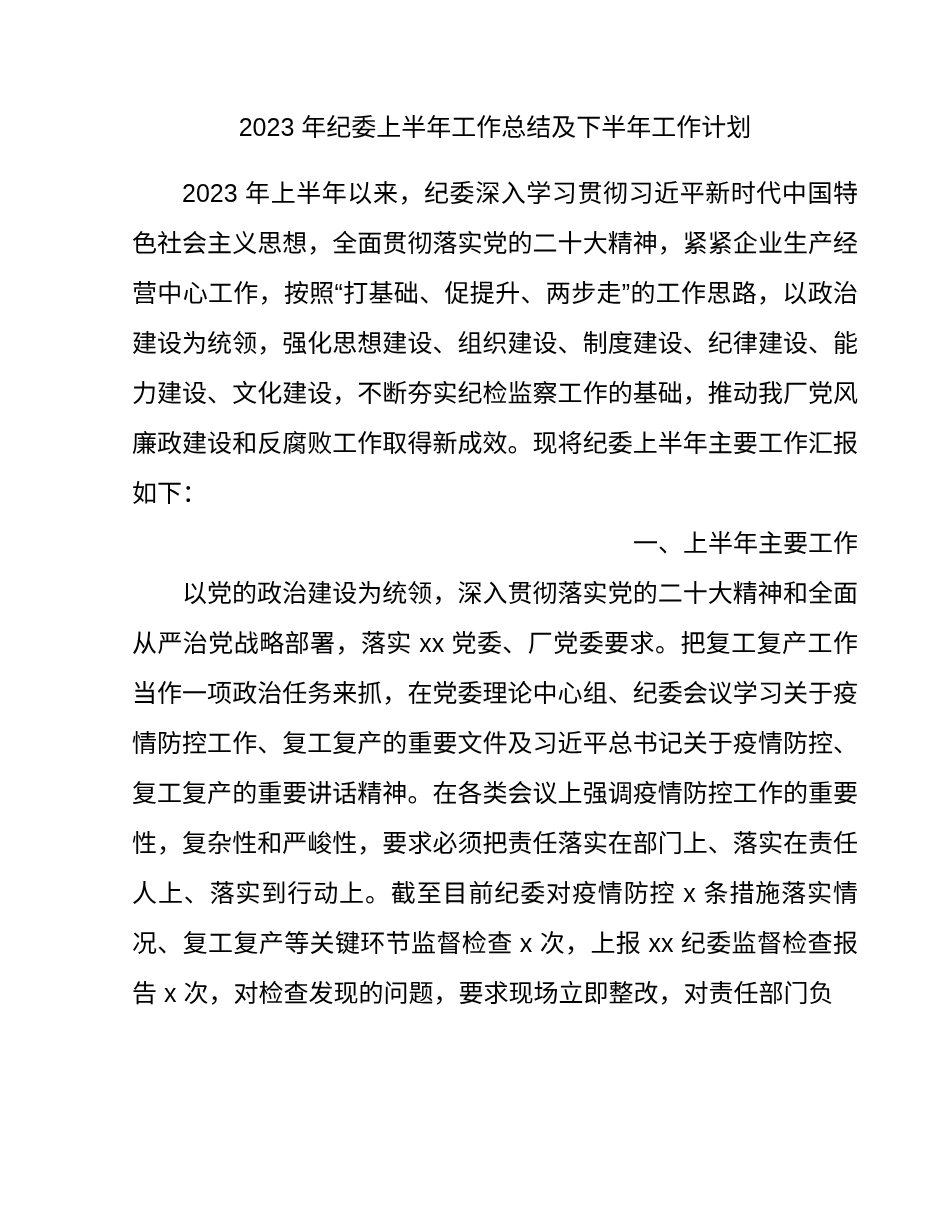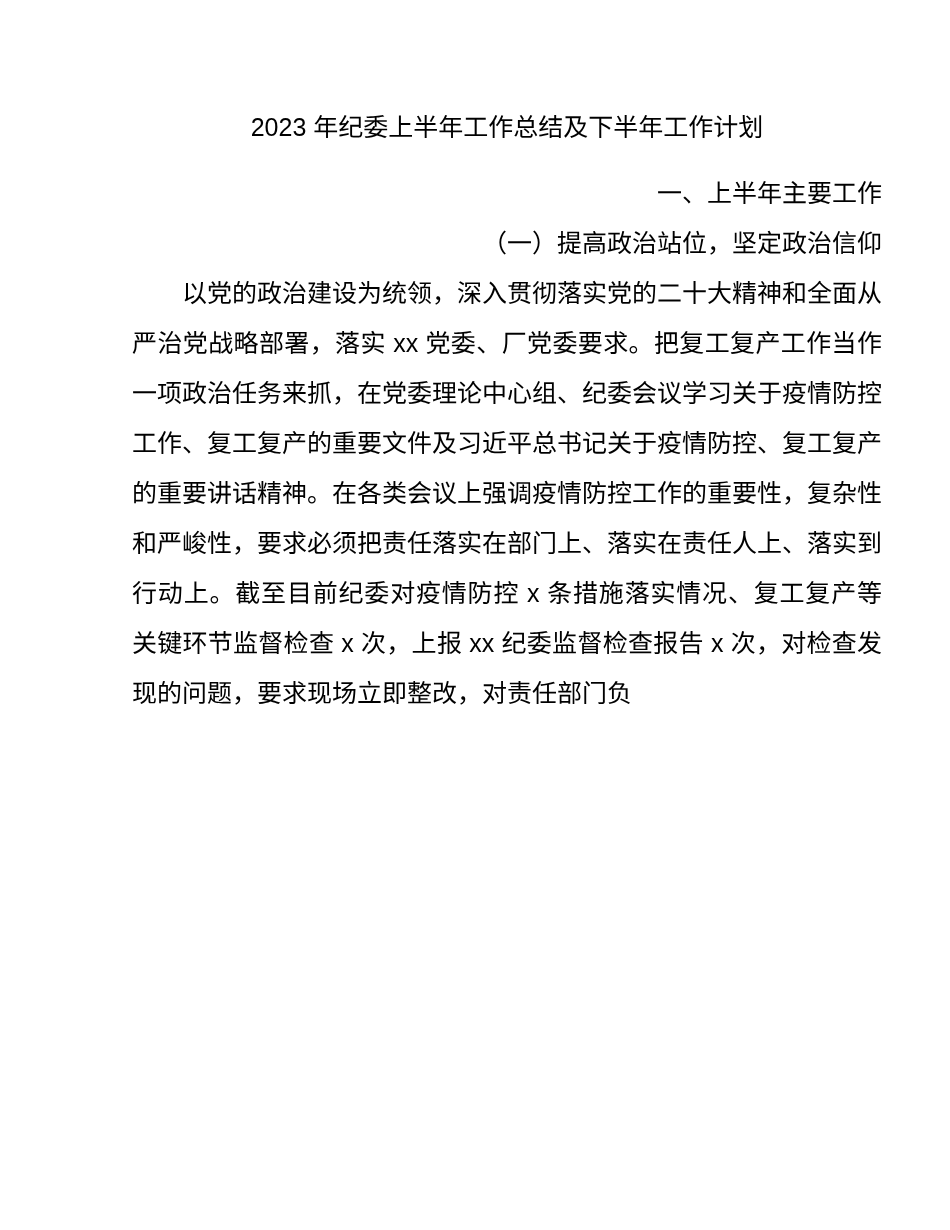--- a/index.html
+++ b/index.html
@@ -11,21 +11,21 @@
   body {
     width: 950px;
     height: 1230px;
     overflow: hidden;
   }
   .page {
     width: 950px;
     height: 1230px;
     background: #ffffff;
     color: #000000;
-    padding: 102px 68px 40px 132px;
+    padding: 102px 92px 40px 132px;
     font-family: "Liberation Sans", sans-serif;
     overflow: hidden;
   }
   .doc-title {
     font-size: 25px;
     font-weight: normal;
     line-height: 50px;
     text-align: center;
     margin: 0 0 16px 0;
     white-space: nowrap;
@@ -43,17 +43,17 @@
   .doc-body p.heading {
     text-align: right;
   }
 </style>
 </head>
 <body>
 
 <div class="page">
   <h1 class="doc-title">2023 年纪委上半年工作总结及下半年工作计划</h1>
   <div class="doc-body" id="doc-body">
+      <p class="body">2023 年上半年以来，纪委深入学习贯彻习近平新时代中国特色社会主义思想，全面贯彻落实党的二十大精神，紧紧企业生产经营中心工作，按照“打基础、促提升、两步走”的工作思路，以政治建设为统领，强化思想建设、组织建设、制度建设、纪律建设、能力建设、文化建设，不断夯实纪检监察工作的基础，推动我厂党风廉政建设和反腐败工作取得新成效。现将纪委上半年主要工作汇报如下：</p>
       <p class="heading">一、上半年主要工作</p>
-      <p class="heading">（一）提高政治站位，坚定政治信仰</p>
       <p class="body">以党的政治建设为统领，深入贯彻落实党的二十大精神和全面从严治党战略部署，落实 xx 党委、厂党委要求。把复工复产工作当作一项政治任务来抓，在党委理论中心组、纪委会议学习关于疫情防控工作、复工复产的重要文件及习近平总书记关于疫情防控、复工复产的重要讲话精神。在各类会议上强调疫情防控工作的重要性，复杂性和严峻性，要求必须把责任落实在部门上、落实在责任人上、落实到行动上。截至目前纪委对疫情防控 x 条措施落实情况、复工复产等关键环节监督检查 x 次，上报 xx 纪委监督检查报告 x 次，对检查发现的问题，要求现场立即整改，对责任部门负</p>
     </div>
 </div>
 
 </body></html>

